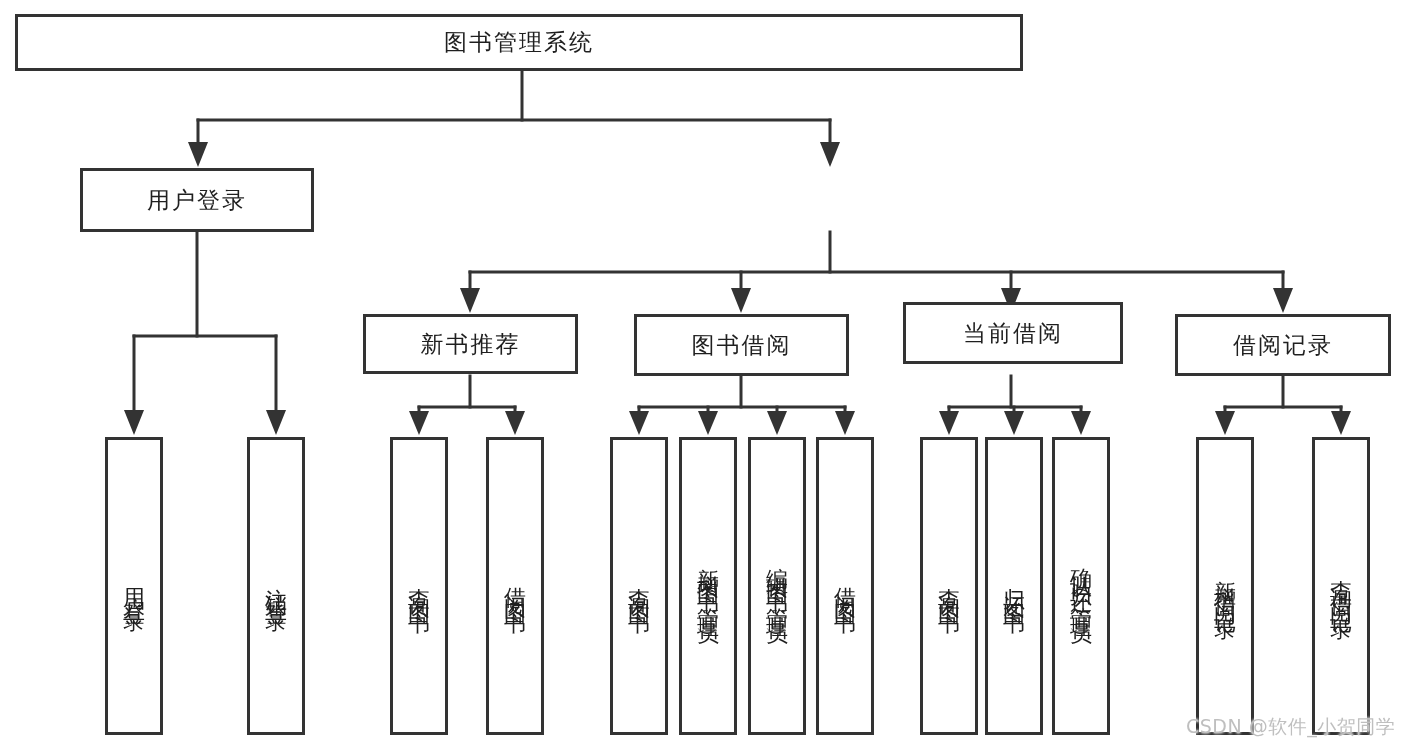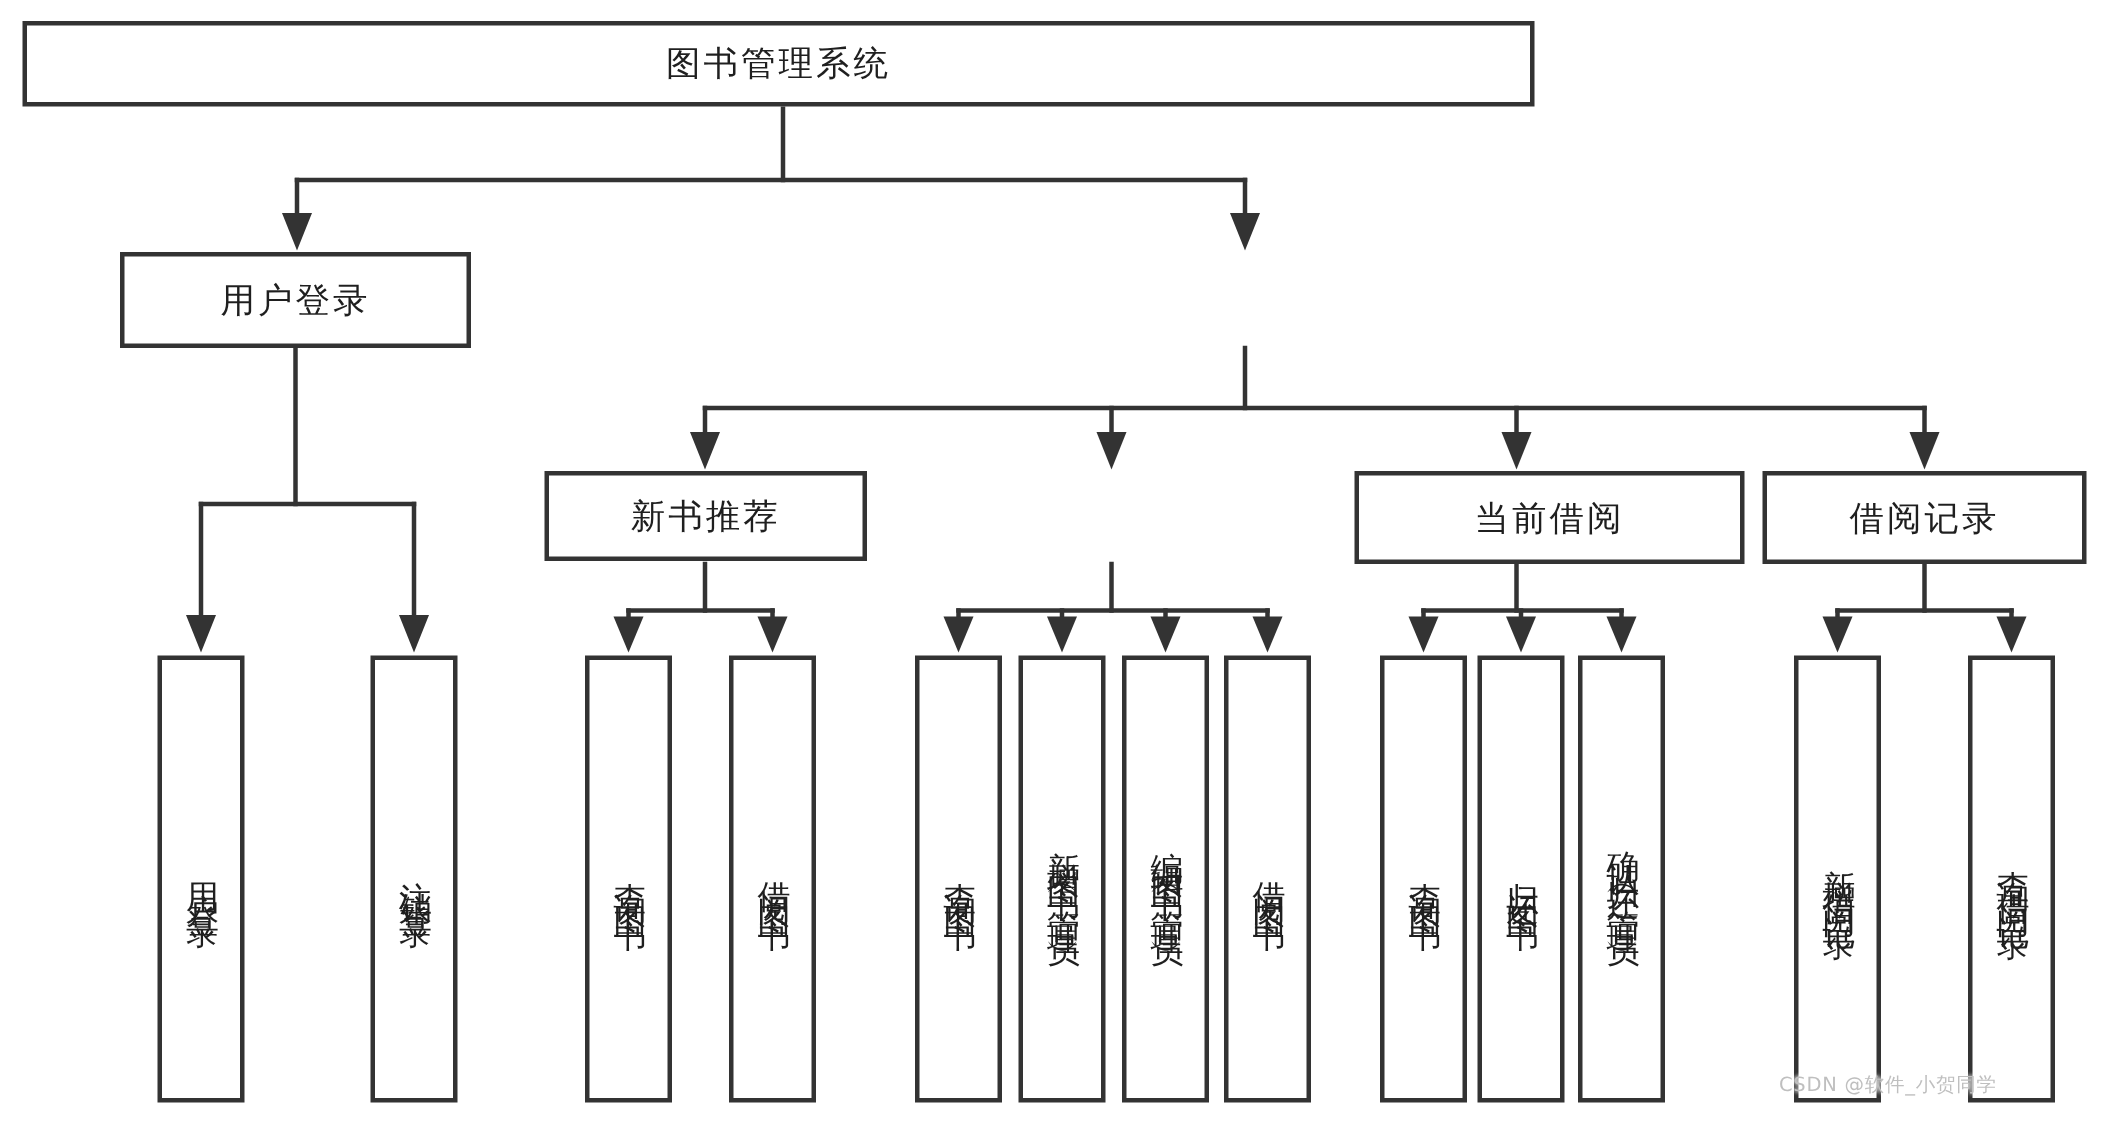--- a/index.html
+++ b/index.html
@@ -56,21 +56,21 @@
     writing-mode:vertical-rl;
     text-orientation:mixed;
     font-size:22px;
     letter-spacing:8px;
     line-height:1;
   }
   .watermark{
     position:absolute;
     left:1186px;
     top:714px;
-    font-size:13px;
+    font-size:19px;
     letter-spacing:0.5px;
     color:var(--wm);
     text-shadow:0 0 3px #fff,0 0 3px #fff;
     white-space:nowrap;
     z-index:5;
   }
 </style>
 </head>
 <body>
 
@@ -147,21 +147,22 @@
       <polygon points="1215,411 1235,411 1225,435"></polygon>
       <polygon points="1331,411 1351,411 1341,435"></polygon>
     </g>
   </svg>
 
   <div class="box hbox" style="left:15px;top:14px;width:1008px;height:57px;">图书管理系统</div>
 
   <div class="box hbox" style="left:80px;top:168px;width:234px;height:64px;">用户登录</div>
 
   <div class="box hbox" style="left:363px;top:314px;width:215px;height:60px;">新书推荐</div>
-  <div class="box hbox" style="left:903px;top:314px;width:260px;height:62px;">当前借阅</div>
+  <div class="box hbox" style="left:634px;top:314px;width:215px;height:62px;">图书借阅</div>
+  <div class="box hbox" style="left:903px;top:302px;width:220px;height:62px;">当前借阅</div>
   <div class="box hbox" style="left:1175px;top:314px;width:216px;height:62px;">借阅记录</div>
 
   <div class="box leaf" style="left:105px;top:437px;width:58px;height:298px;">用户登录</div>
   <div class="box leaf" style="left:247px;top:437px;width:58px;height:298px;">注销登录</div>
 
   <div class="box leaf" style="left:390px;top:437px;width:58px;height:298px;">查询图书</div>
   <div class="box leaf" style="left:486px;top:437px;width:58px;height:298px;">借阅图书</div>
 
   <div class="box leaf" style="left:610px;top:437px;width:58px;height:298px;">查询图书</div>
   <div class="box leaf" style="left:679px;top:437px;width:58px;height:298px;">新增图书（管理员）</div>

